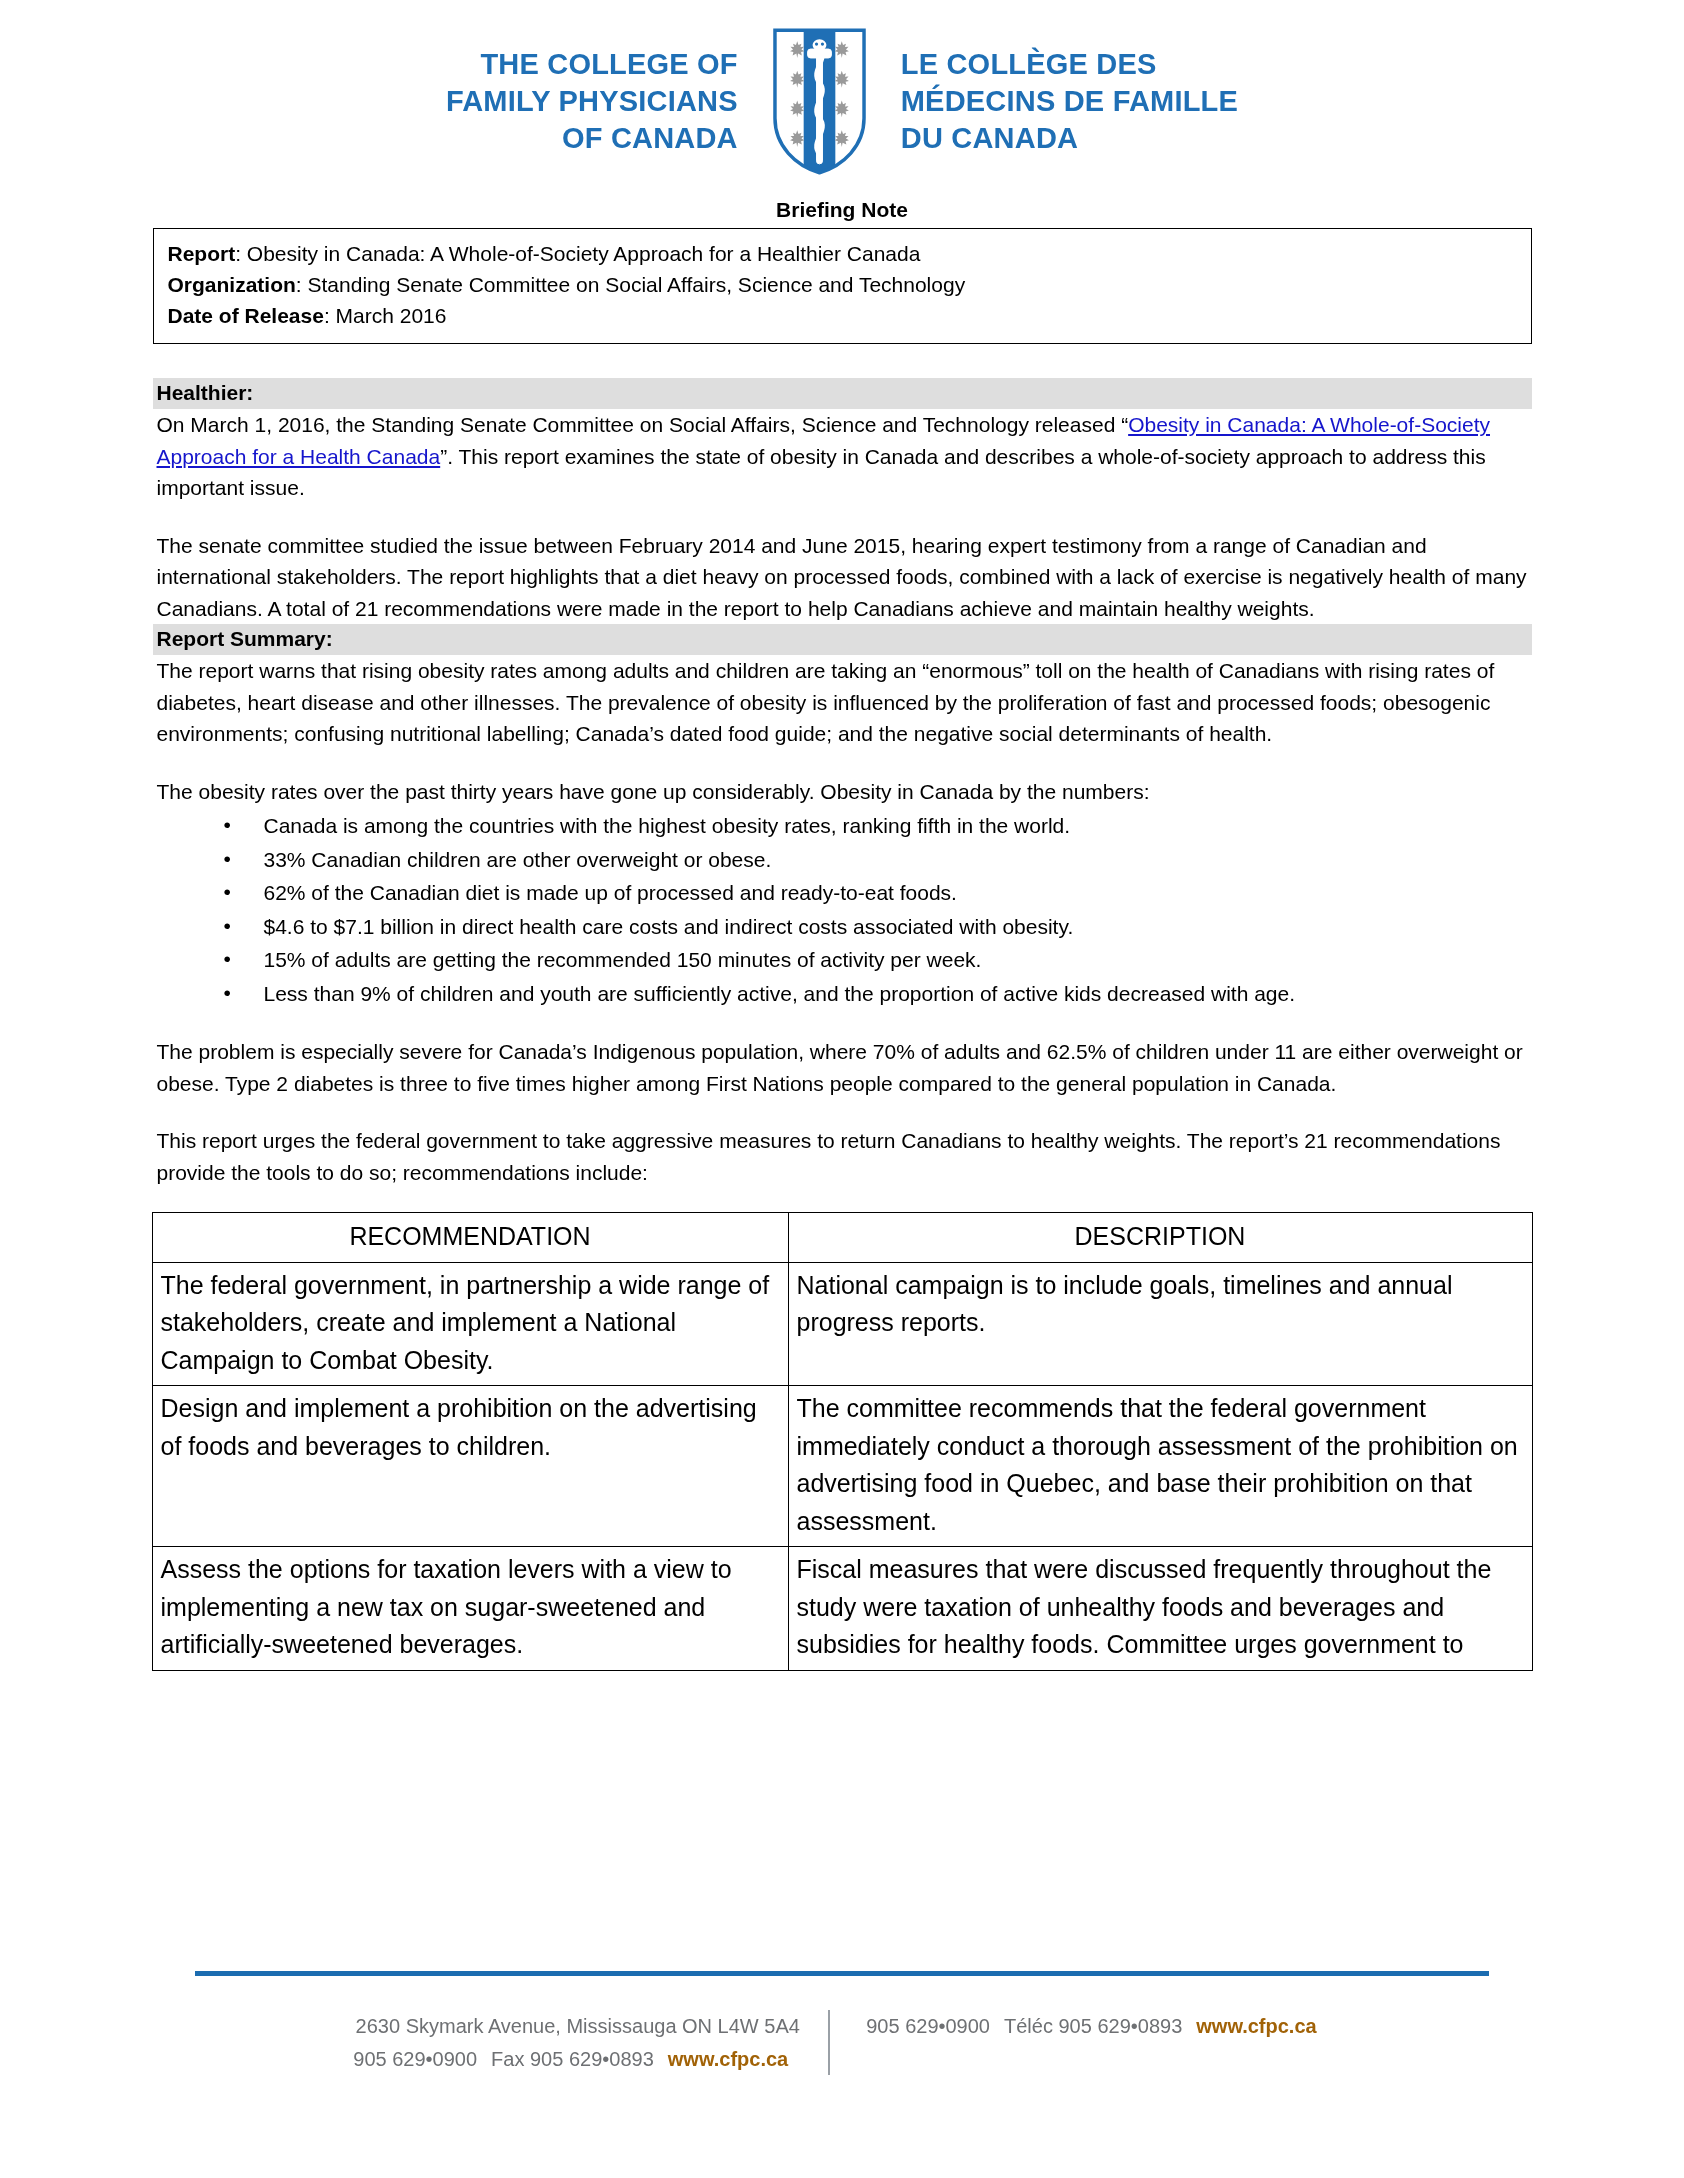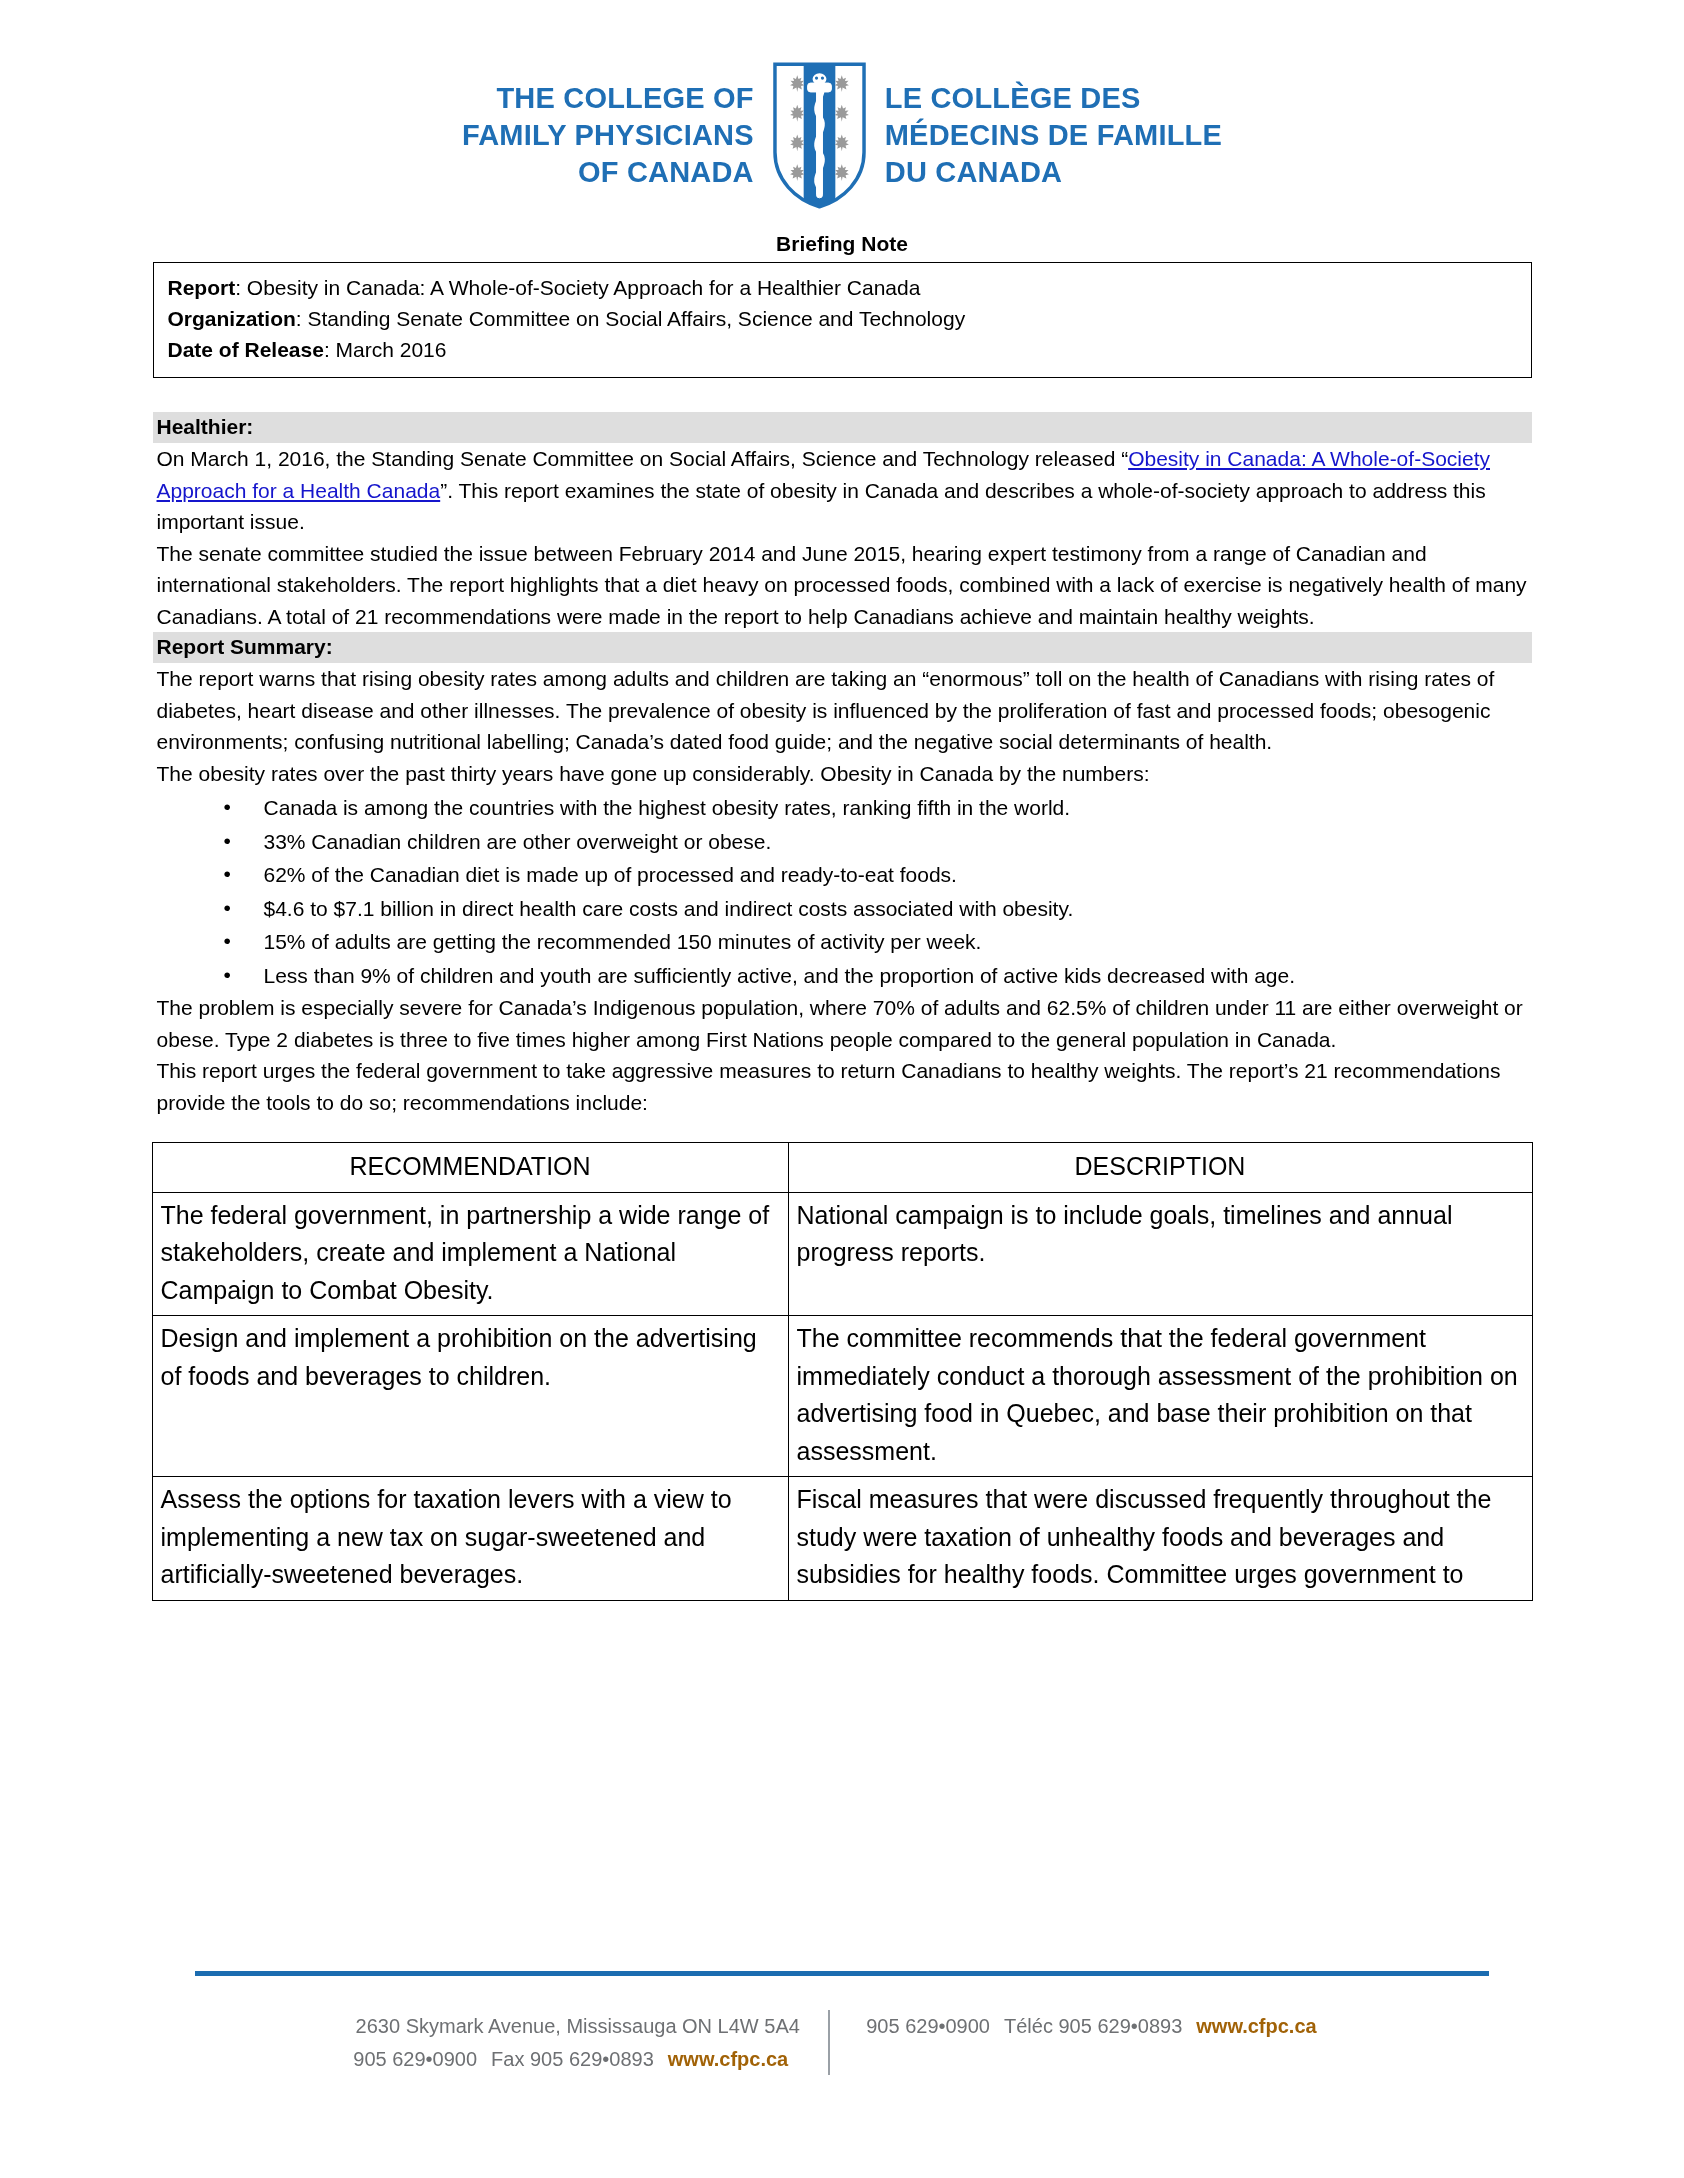--- a/index.html
+++ b/index.html
@@ -18,22 +18,22 @@
     background: #ffffff;
     overflow: hidden;
     box-sizing: border-box;
   }
 
   
   .logo-block {
     display: flex;
     align-items: center;
     justify-content: center;
-    gap: 18px;
-    padding-top: 61px;
+    gap: 34px;
+    padding-top: 27px;
   }
   .logo-text {
     font-family: "Liberation Sans", sans-serif;
     font-weight: bold;
     color: #1F6FB5;
     font-size: 29px;
     line-height: 1.28;
     letter-spacing: 0.2px;
   }
   .logo-text.left  { text-align: right; }
@@ -72,21 +72,21 @@
     font-size: 21px;
     padding: 3px 4px 4px 4px;
     box-sizing: border-box;
   }
   .para {
     font-size: 21px;
     line-height: 1.50;
     padding: 0 4px;
     box-sizing: border-box;
   }
-  .para.gap { }
+  .para.gap { margin-top: 26px; }
   .para.tight { margin-top: 0; }
   a.doclink {
     color: #1515CC;
     text-decoration: underline;
   }
 
   ul.bullets {
     margin: 2px 0 0 0;
     padding-left: 0;
     list-style: none;

